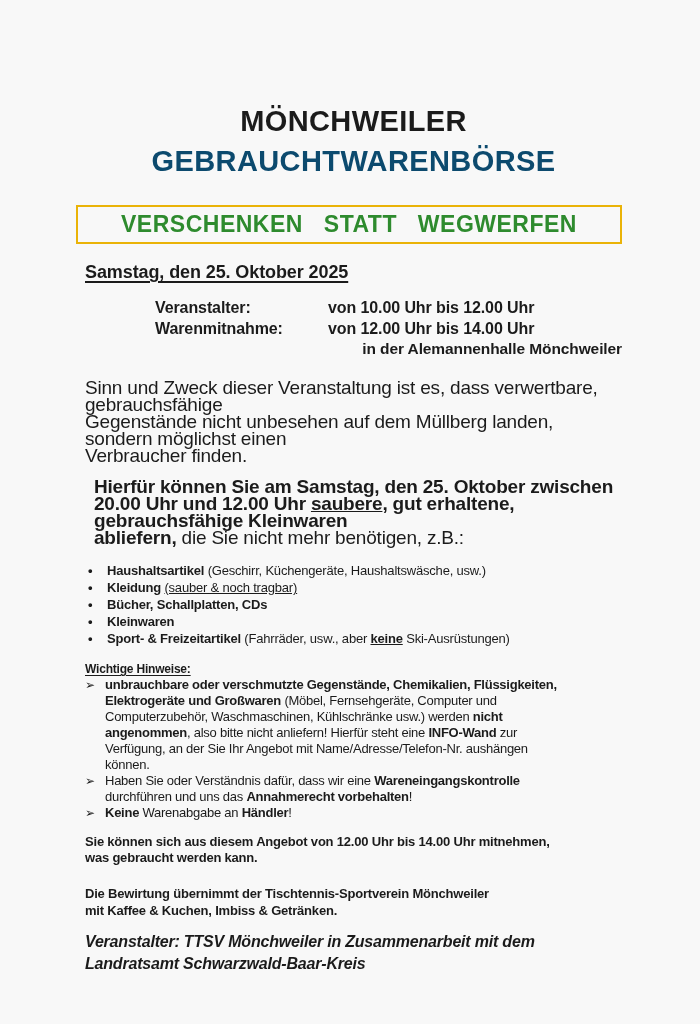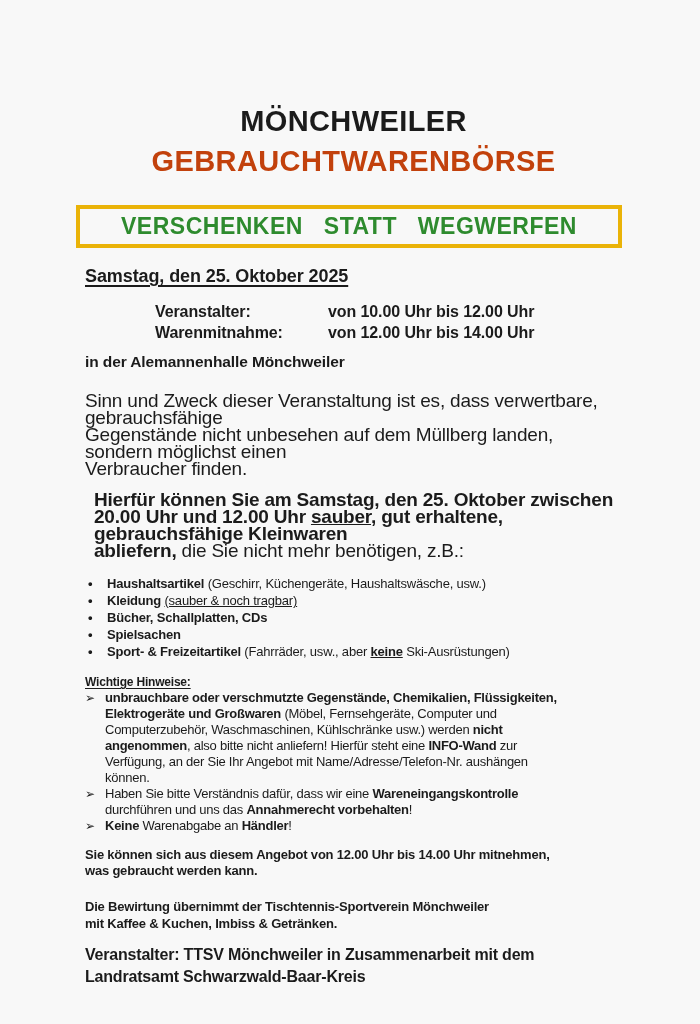--- a/index.html
+++ b/index.html
@@ -13,41 +13,41 @@
     width: 700px; height: 1024px;
     padding: 103px 78px 0 85px;
     color: #1b1b1b;
     overflow: hidden;
     letter-spacing: -0.1px;
   }
   .title {
     font-weight: bold; font-size: 29px; line-height: 36px;
     text-align: center; letter-spacing: 0.4px;
   }
-  .title.red { color: #c2410c; margin-top: 4px; }
+  .title.red { color: #0c4a6e; margin-top: 4px; }
   .banner {
     margin: 26px 0 0 -9px;
-    border: 4px solid #eab308;
+    border: 2px solid #eab308;
     text-align: center;
     padding: 3px 0 4px;
     background: #f8f8f8;
   }
   .banner-text {
     font-weight: bold; font-size: 23px; line-height: 28px;
     color: #2e8b2e; word-spacing: 14px; letter-spacing: 0.5px;
   }
   .date-heading {
     margin-top: 17px; 
     font-weight: bold; font-size: 18px; line-height: 23px;
     text-decoration: underline; text-decoration-thickness: 2px; text-underline-offset: 3px;
   }
   .times { margin: 13px 0 0 70px; font-weight: bold; font-size: 16px; line-height: 21px; }
   .time-row { display: flex; }
   .time-label { width: 173px; }
-  .hall { margin-top: 9px; text-align: left; font-weight: bold; font-size: 15.5px; line-height: 19px; }
+  .hall { text-align: right; font-weight: bold; font-size: 15.5px; line-height: 19px; }
   p { margin: 0; }
   .para { font-size: 19px; line-height: 17px; letter-spacing: -0.2px; }
   .intro { margin-top: 21px; }
   .delivery { margin-top: 14px; margin-left: 9px; }
   .u { text-decoration: underline; }
   b { font-weight: bold; }
   .items {
     list-style: none; margin: 16px 0 0 0; padding: 0;
     font-size: 13px; line-height: 17px; letter-spacing: -0.2px;
   }
@@ -60,21 +60,21 @@
   }
   .notes { font-size: 13px; line-height: 16px; letter-spacing: -0.25px; }
   .note { display: flex; }
   .note .marker {
     width: 20px; font-family: "DejaVu Sans", sans-serif;
     font-size: 12px; letter-spacing: 0;
   }
   .note-body { flex: 1; }
   .pickup { margin-top: 13px; font-weight: bold; font-size: 13px; line-height: 16px; letter-spacing: -0.2px; }
   .catering { margin-top: 19px; font-weight: bold; font-size: 13px; line-height: 17px; letter-spacing: -0.2px; }
-  .organizer { margin-top: 12px; font-weight: bold; font-size: 16px; line-height: 22px; letter-spacing: -0.2px; }
+  .organizer { margin-top: 12px; font-weight: bold; font-size: 16px; line-height: 22px; letter-spacing: -0.2px; font-style: italic; }
 </style>
 </head>
 <body>
 
 <div class="page">
 
   <div class="title">MÖNCHWEILER</div>
   <div class="title red">GEBRAUCHTWARENBÖRSE</div>
 
   <div class="banner">
@@ -91,55 +91,55 @@
     <div class="time-row">
       <span class="time-label">Warenmitnahme:</span>
       <span class="time-value">von 12.00 Uhr bis 14.00 Uhr</span>
     </div>
   </div>
 
   <div class="hall">in der Alemannenhalle Mönchweiler</div>
 
   <p class="para intro"><span>Sinn und Zweck dieser Veranstaltung ist es, dass verwertbare, gebrauchsfähige</span><br><span>Gegenstände nicht unbesehen auf dem Müllberg landen, sondern möglichst einen</span><br><span>Verbraucher finden.</span></p>
 
-  <p class="para delivery"><b><span>Hierfür können Sie am Samstag, den 25. Oktober zwischen</span><br><span>20.00 Uhr und 12.00 Uhr </span><span class="u">sauber</span><span>, gut erhaltene, gebrauchsfähige Kleinwaren</span><br><span>abliefern,</span></b><span> die Sie nicht mehr benötigen, z.B.:</span></p>
+  <p class="para delivery"><b><span>Hierfür können Sie am Samstag, den 25. Oktober zwischen</span><br><span>20.00 Uhr und 12.00 Uhr </span><span class="u">saubere</span><span>, gut erhaltene, gebrauchsfähige Kleinwaren</span><br><span>abliefern,</span></b><span> die Sie nicht mehr benötigen, z.B.:</span></p>
 
   <ul class="items">
     <li class="item">
         <span class="marker">•</span>
         <span class="item-body"><b>Haushaltsartikel</b><span> (Geschirr, Küchengeräte, Haushaltswäsche, usw.)</span></span>
       </li>
     <li class="item">
         <span class="marker">•</span>
         <span class="item-body"><b>Kleidung</b><span> </span><span class="u">(sauber &amp; noch tragbar)</span></span>
       </li>
     <li class="item">
         <span class="marker">•</span>
         <span class="item-body"><b>Bücher, Schallplatten, CDs</b></span>
       </li>
     <li class="item">
         <span class="marker">•</span>
-        <span class="item-body"><b>Spielsachen</b></span>
+        <span class="item-body"><b>Kleinwaren</b></span>
       </li>
     <li class="item">
         <span class="marker">•</span>
         <span class="item-body"><b>Sport- &amp; Freizeitartikel</b><span> (Fahrräder, usw., aber </span><b class="u">keine</b><span> Ski-Ausrüstungen)</span></span>
       </li>
   </ul>
 
   <div class="notes-heading">Wichtige Hinweise:</div>
 
   <div class="notes">
     <div class="note">
         <span class="marker">➢</span>
         <span class="note-body"><b>unbrauchbare oder verschmutzte Gegenstände, Chemikalien, Flüssigkeiten,</b><br><b>Elektrogeräte und Großwaren</b><span> (Möbel, Fernsehgeräte, Computer und</span><br><span>Computerzubehör, Waschmaschinen, Kühlschränke usw.) werden </span><b>nicht</b><br><b>angenommen</b><span>, also bitte nicht anliefern! Hierfür steht eine </span><b>INFO-Wand</b><span> zur</span><br><span>Verfügung, an der Sie Ihr Angebot mit Name/Adresse/Telefon-Nr. aushängen</span><br><span>können.</span></span>
       </div>
     <div class="note">
         <span class="marker">➢</span>
-        <span class="note-body"><span>Haben Sie bitte Verständnis dafür, dass wir eine </span><b>Wareneingangskontrolle</b><br><span>durchführen und uns das </span><b>Annahmerecht vorbehalten</b><span>!</span></span>
+        <span class="note-body"><span>Haben Sie oder Verständnis dafür, dass wir eine </span><b>Wareneingangskontrolle</b><br><span>durchführen und uns das </span><b>Annahmerecht vorbehalten</b><span>!</span></span>
       </div>
     <div class="note">
         <span class="marker">➢</span>
         <span class="note-body"><b>Keine</b><span> Warenabgabe an </span><b>Händler</b><span>!</span></span>
       </div>
   </div>
 
   <p class="pickup"><span>Sie können sich aus diesem Angebot von 12.00 Uhr bis 14.00 Uhr mitnehmen,</span><br><span>was gebraucht werden kann.</span></p>
 
   <p class="catering"><span>Die Bewirtung übernimmt der Tischtennis-Sportverein Mönchweiler</span><br><span>mit Kaffee &amp; Kuchen, Imbiss &amp; Getränken.</span></p>

